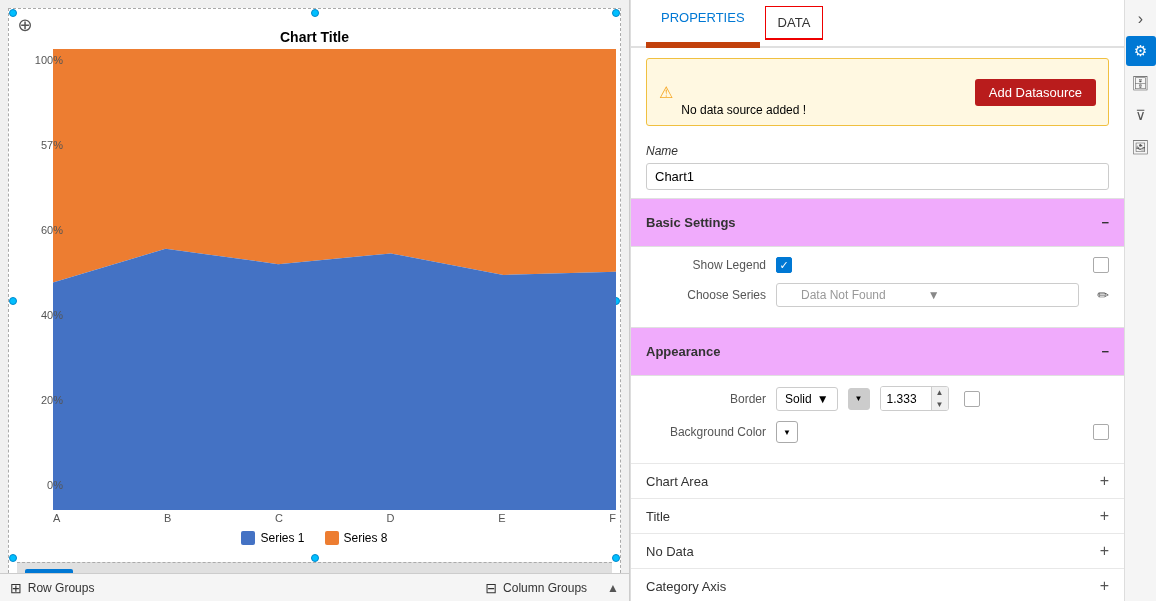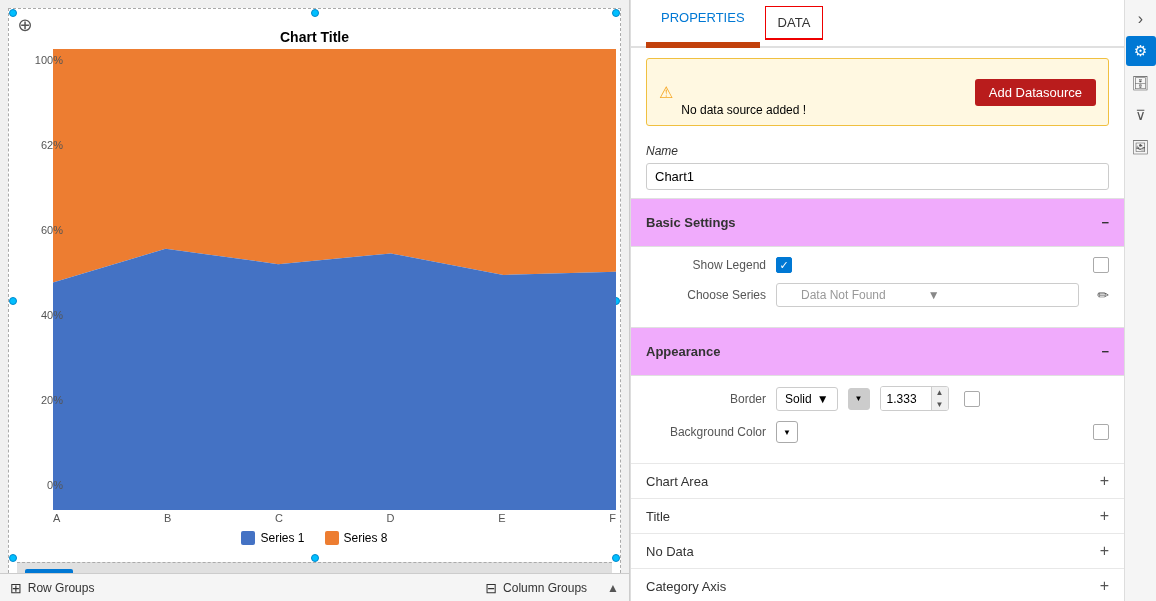--- a/index.html
+++ b/index.html
@@ -458,21 +458,21 @@
 
     <div class="crosshair">⊕</div>
 
     <div style="padding:12px 4px; height:calc(100% - 30px); display:flex; flex-direction:column;">
       <div class="chart-title">Chart Title</div>
 
       <div style="flex:1; display:flex; position:relative;">
 
         <div class="y-axis">
           <span>100%</span>
-          <span>62%</span>
+          <span>57%</span>
           <span>60%</span>
           <span>40%</span>
           <span>20%</span>
           <span>0%</span>
         </div>
 
         <div style="flex:1; margin-left:40px; display:flex; flex-direction:column;">
           <svg class="svg-chart" viewBox="0 0 540 300" preserveAspectRatio="none" xmlns="http://www.w3.org/2000/svg">
 
             <line x1="0" y1="0" x2="540" y2="0" stroke="#ddd" stroke-width="0.5"></line>

